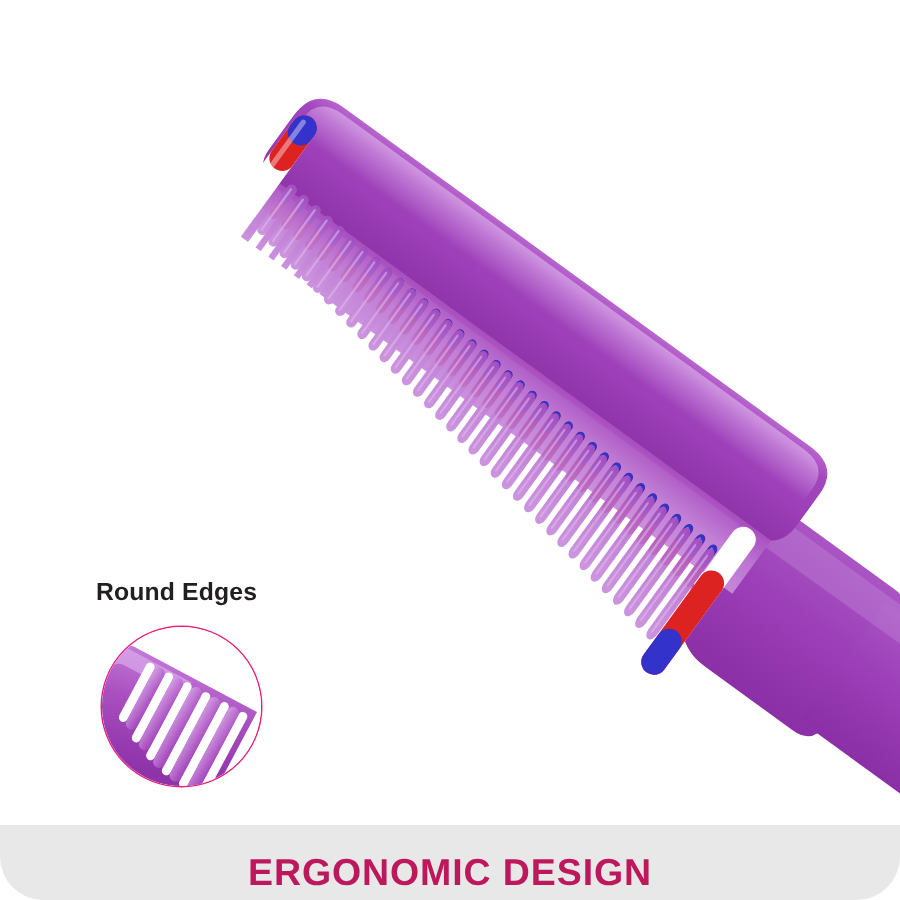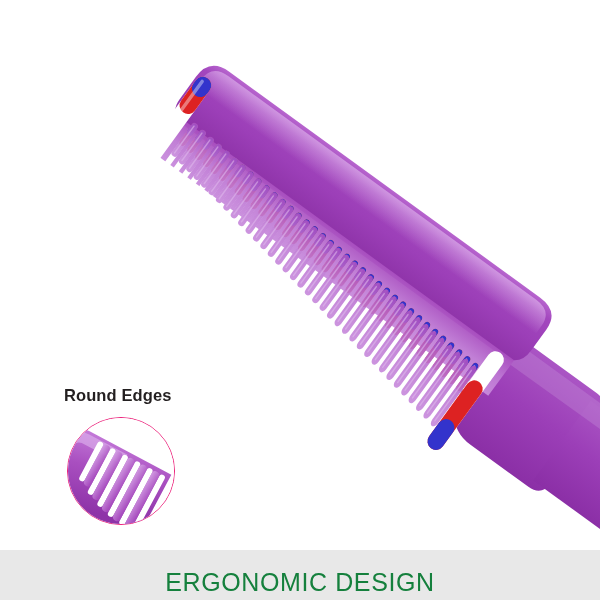--- a/index.html
+++ b/index.html
@@ -11,20 +11,21 @@
     background: #ffffff;
     font-family: "Liberation Sans", sans-serif;
   }
 
   #stage {
     position: relative;
     width: 600px;
     height: 600px;
     background: #ffffff;
     overflow: hidden;
+    border-radius: 29px;
   }
 
   
   #product-area {
     position: absolute;
     left: 0;
     top: 0;
     width: 600px;
     height: 550px;
     background: #ffffff;
@@ -80,22 +81,22 @@
     top: 550px;
     width: 600px;
     height: 50px;
     background: #e8e8e8;
     display: flex;
     align-items: center;
     justify-content: center;
   }
   #banner-text {
     font-size: 25px;
-    font-weight: normal;
-    color: #15803d;
+    font-weight: bold;
+    color: #be185d;
     letter-spacing: 0.6px;
     white-space: nowrap;
     margin-top: 14px;
   }
 </style>
 </head>
 <body>
 
 <div id="stage">
 

